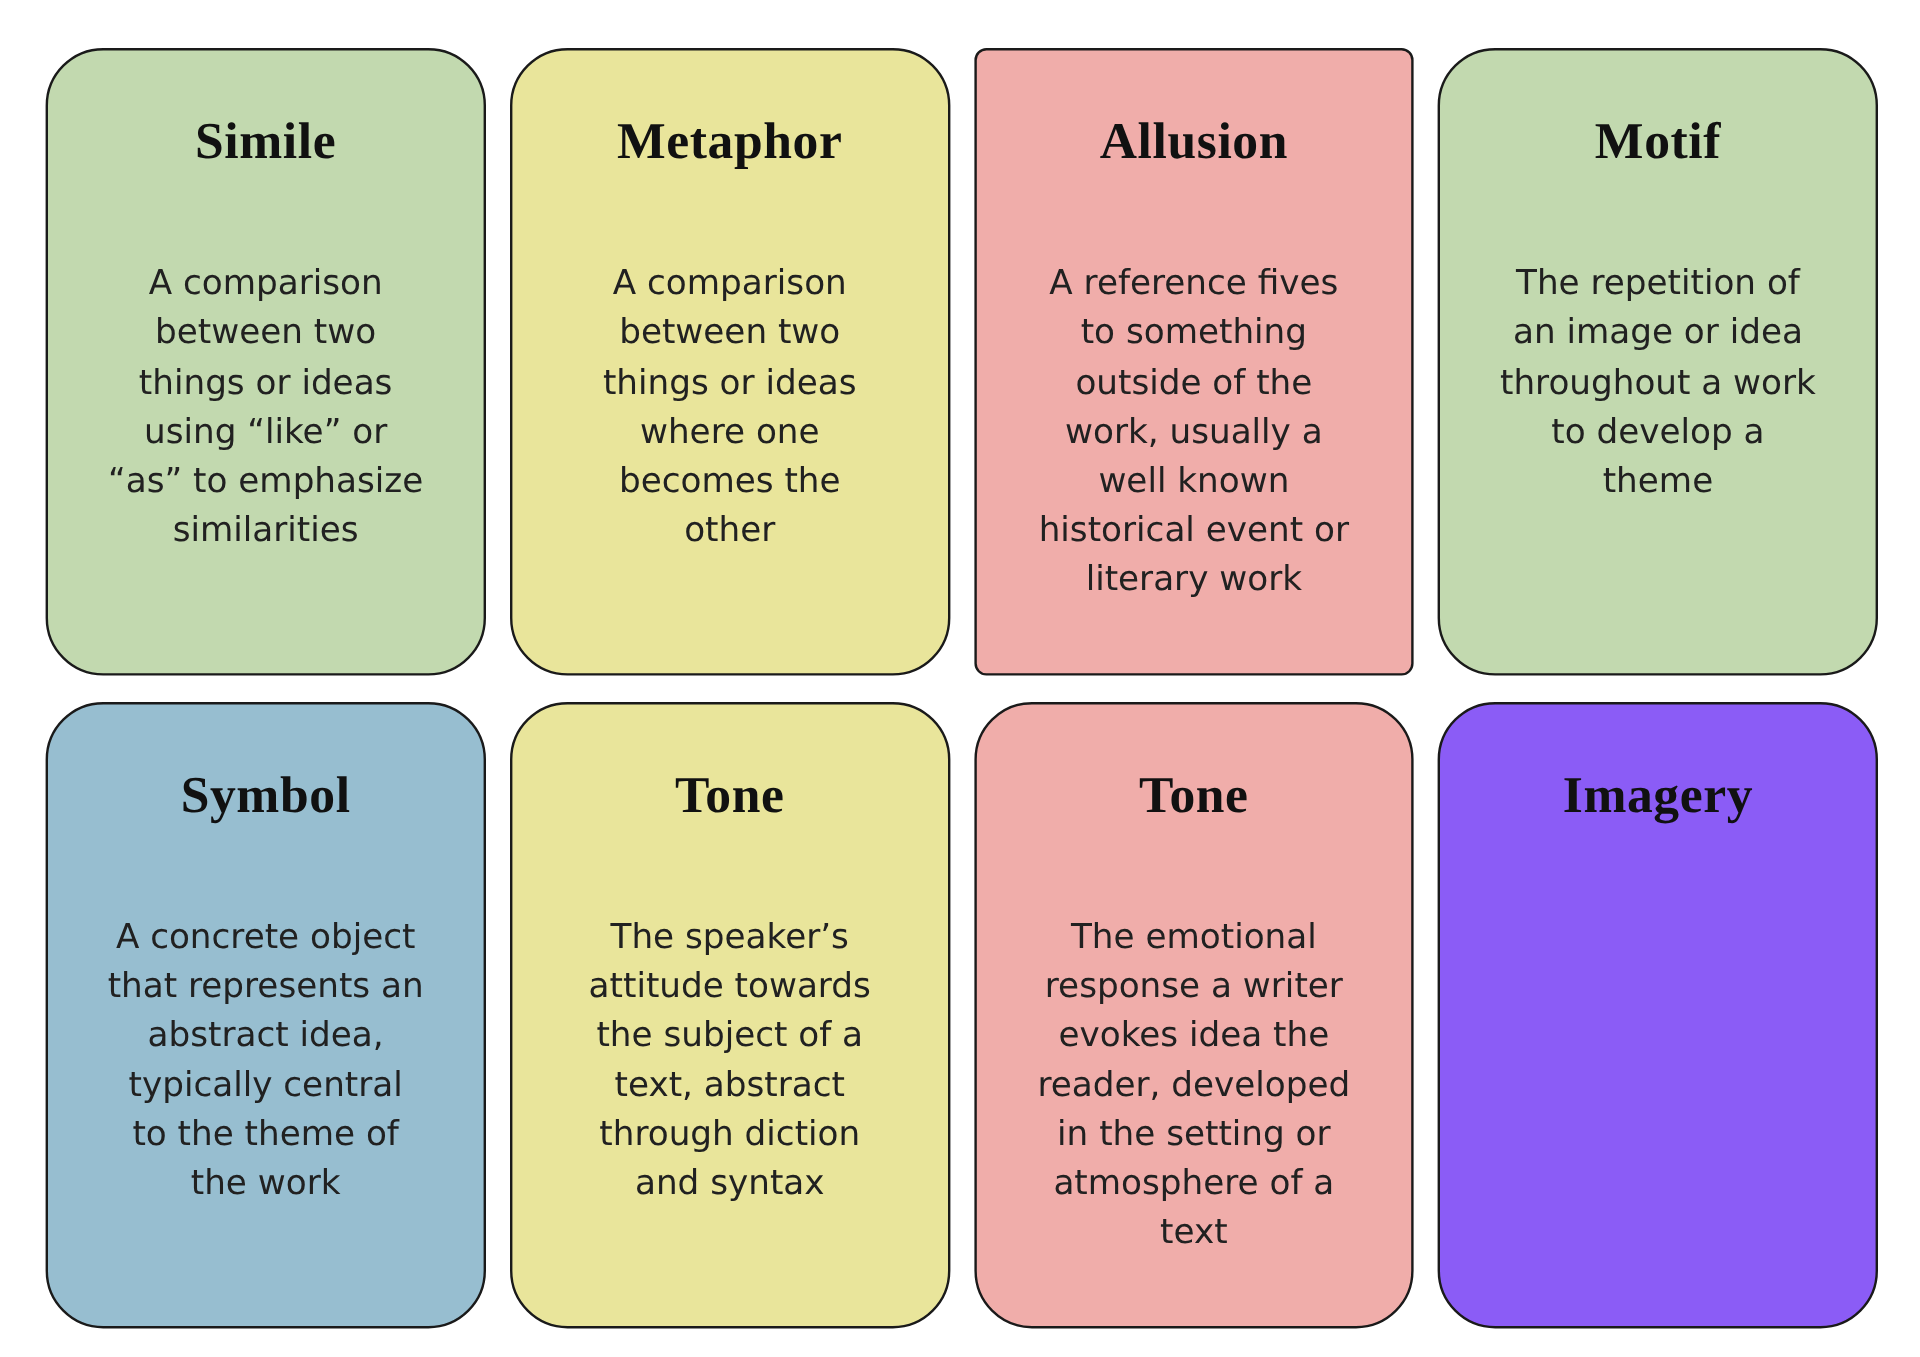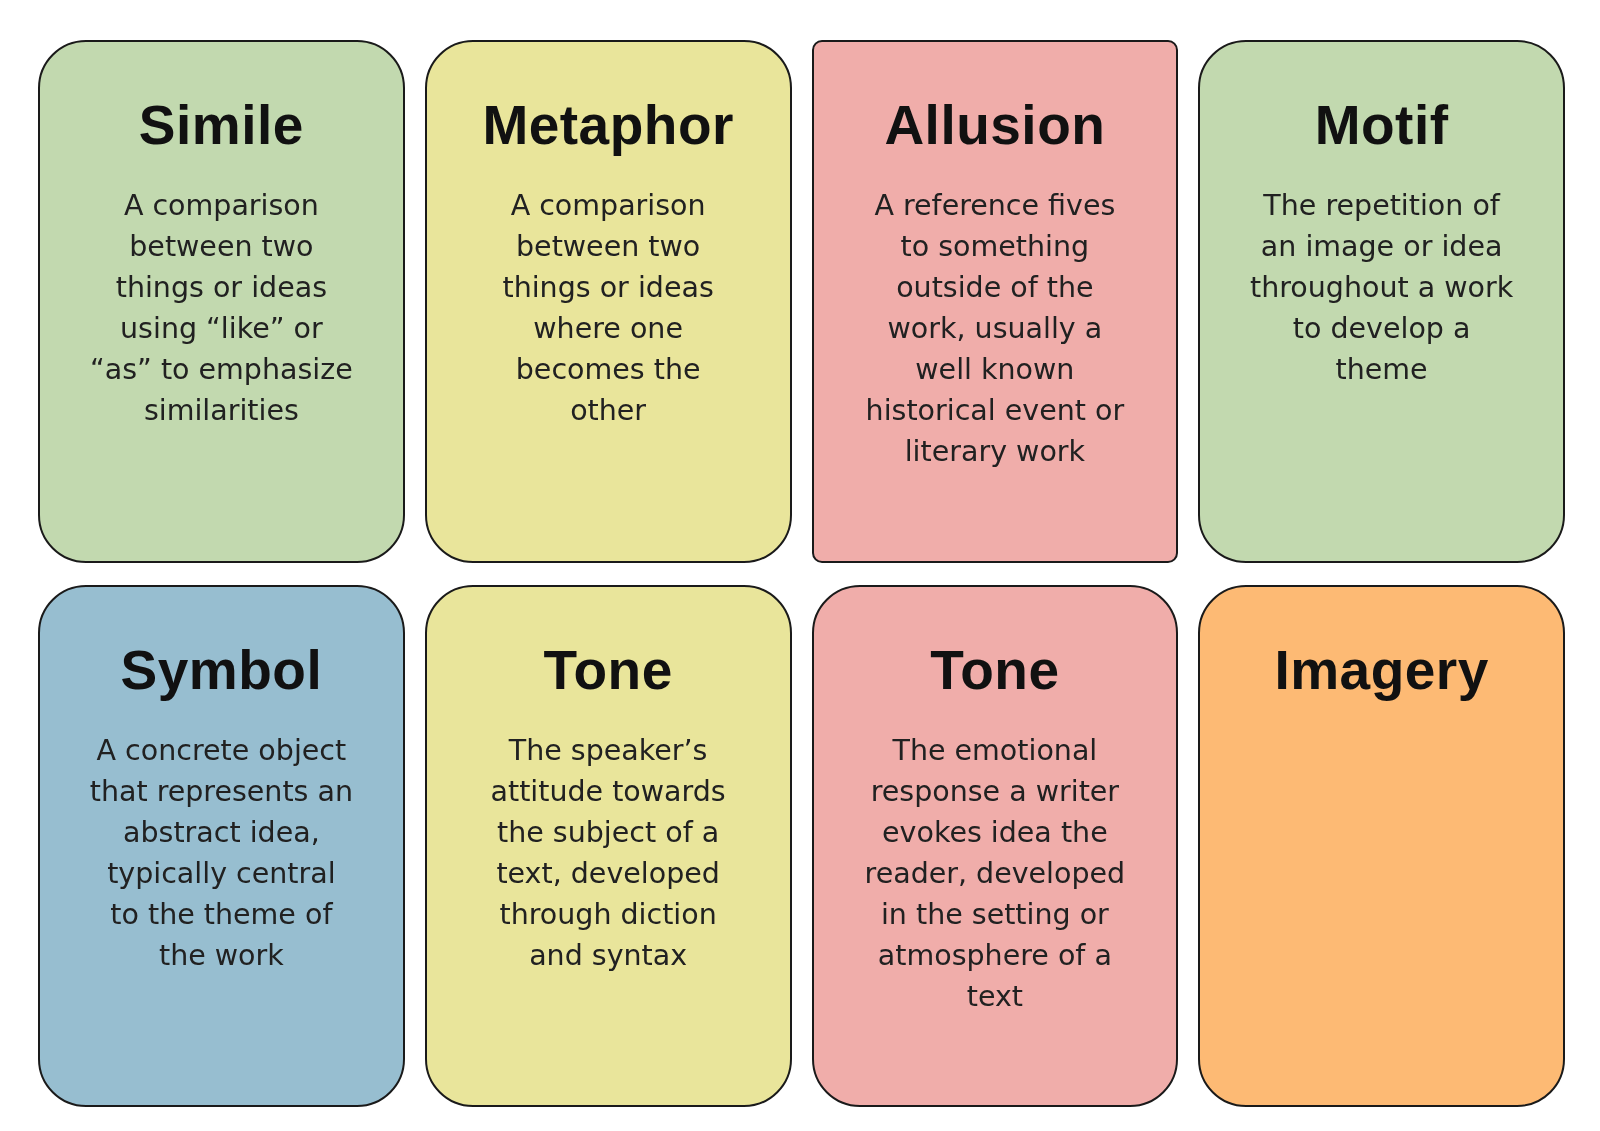--- a/index.html
+++ b/index.html
@@ -22,29 +22,29 @@
   }
   .card {
     box-sizing: border-box;
     border: 2.5px solid #1a1a1a;
     border-radius: 48px;
     padding: 52px 22px 28px 22px;
     text-align: center;
     overflow: hidden;
   }
   .card-title {
-    font-family: Liberation Sans, sans-serif;
+    font-family: Liberation Serif, serif;
     font-weight: 900;
-    font-size: 55px;
+    font-size: 43px;
     letter-spacing: 0.5px;
     color: #111111;
     line-height: 1.15;
   }
   .card-desc {
-    margin-top: 28px;
+    margin-top: 72px;
     font-size: 28.5px;
     line-height: 1.44;
     color: #212121;
     white-space: pre-line;
   }
 </style>
 </head>
 <body>
 
 <div class="board">
@@ -97,33 +97,33 @@
 typically central
 to the theme of
 the work</div>
   </div>
 
   <div class="card" style="background-color: rgb(233, 229, 155);">
     <div class="card-title">Tone</div>
     <div class="card-desc">The speaker’s
 attitude towards
 the subject of a
-text, developed
+text, abstract
 through diction
 and syntax</div>
   </div>
 
   <div class="card" style="background-color: rgb(240, 173, 170);">
     <div class="card-title">Tone</div>
     <div class="card-desc">The emotional
 response a writer
 evokes idea the
 reader, developed
 in the setting or
 atmosphere of a
 text</div>
   </div>
 
-  <div class="card" style="background-color: #fdba74;">
+  <div class="card" style="background-color: #8b5cf6;">
     <div class="card-title">Imagery</div>
   </div>
 
 </div>
 
 </body></html>

